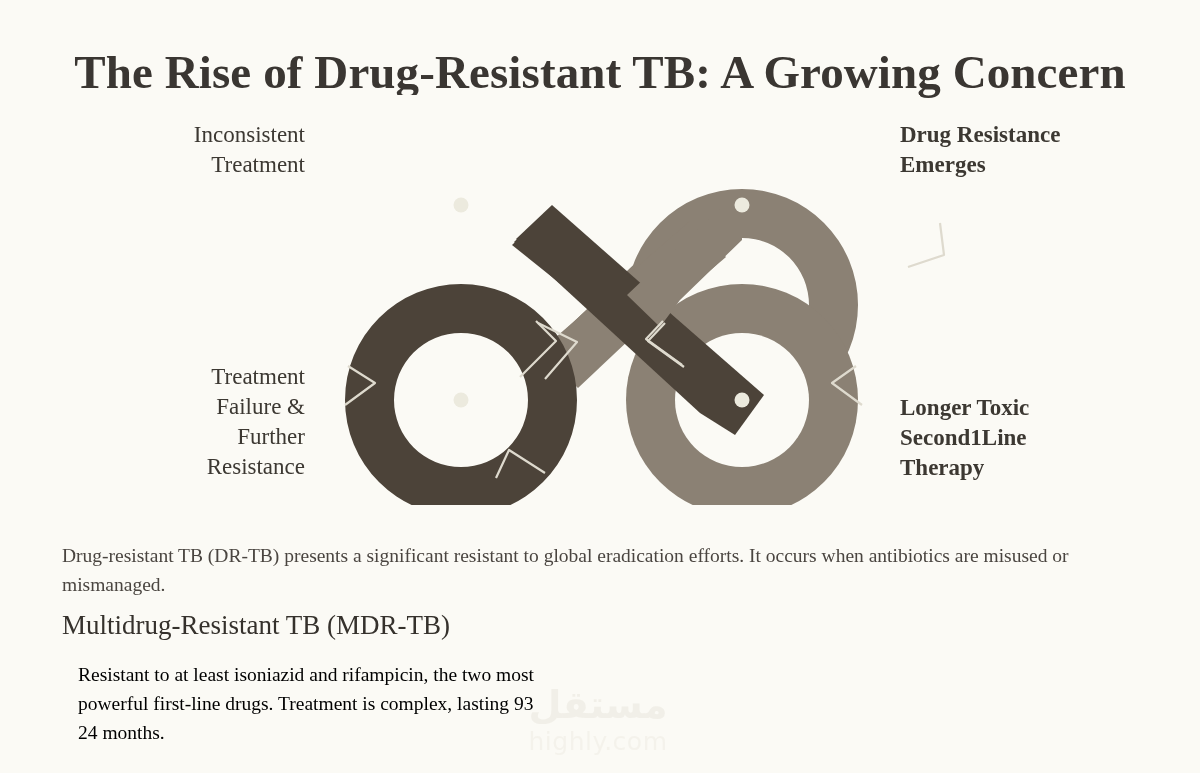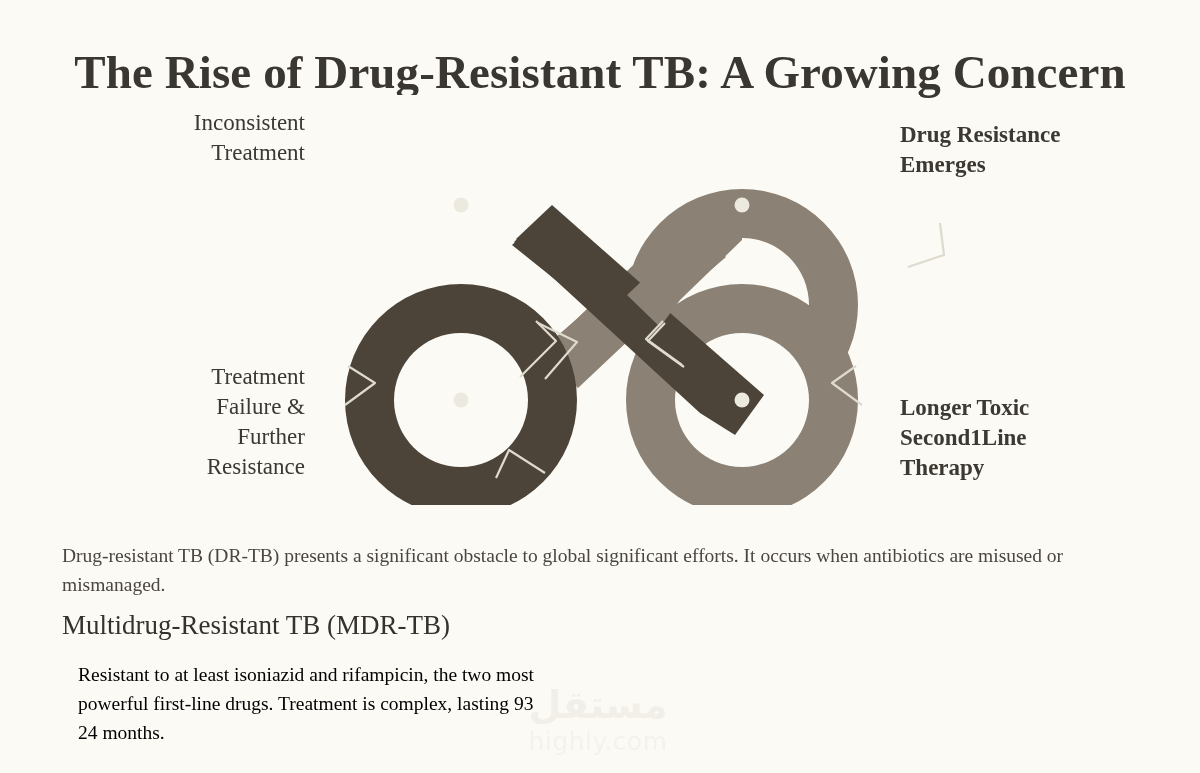--- a/index.html
+++ b/index.html
@@ -60,21 +60,21 @@
   }
   .callout.left {
     text-align: right;
   }
   .callout.right {
     text-align: left;
   }
 
   #callout-inconsistent-treatment {
     left: 60px;
-    top: 108px;
+    top: 120px;
     width: 245px;
   }
   #callout-treatment-failure {
     left: 60px;
     top: 362px;
     width: 245px;
   }
   #callout-drug-resistance {
     left: 900px;
     top: 120px;
@@ -310,21 +310,21 @@
 
   <div class="callout left" id="callout-treatment-failure">Treatment
 Failure &amp;
 Further
 Resistance</div>
 
   <div class="callout right" id="callout-longer-toxic">Longer Toxic
 Second1Line
 Therapy</div>
 
-  <p class="intro">Drug-resistant TB (DR-TB) presents a significant obstacle to global significant efforts. It occurs when antibiotics are misused or mismanaged.</p>
+  <p class="intro">Drug-resistant TB (DR-TB) presents a significant resistant to global eradication efforts. It occurs when antibiotics are misused or mismanaged.</p>
 
   <div class="columns">
     <div class="col">
       <h2>Multidrug-Resistant TB (MDR-TB)</h2>
       <p>Resistant to at least isoniazid and rifampicin, the two most powerful first-line drugs. Treatment is complex, lasting 93 24 months.</p>
     </div>
   </div>
 
   <div class="watermark">
     <span class="wm-ar">مستقل</span>

